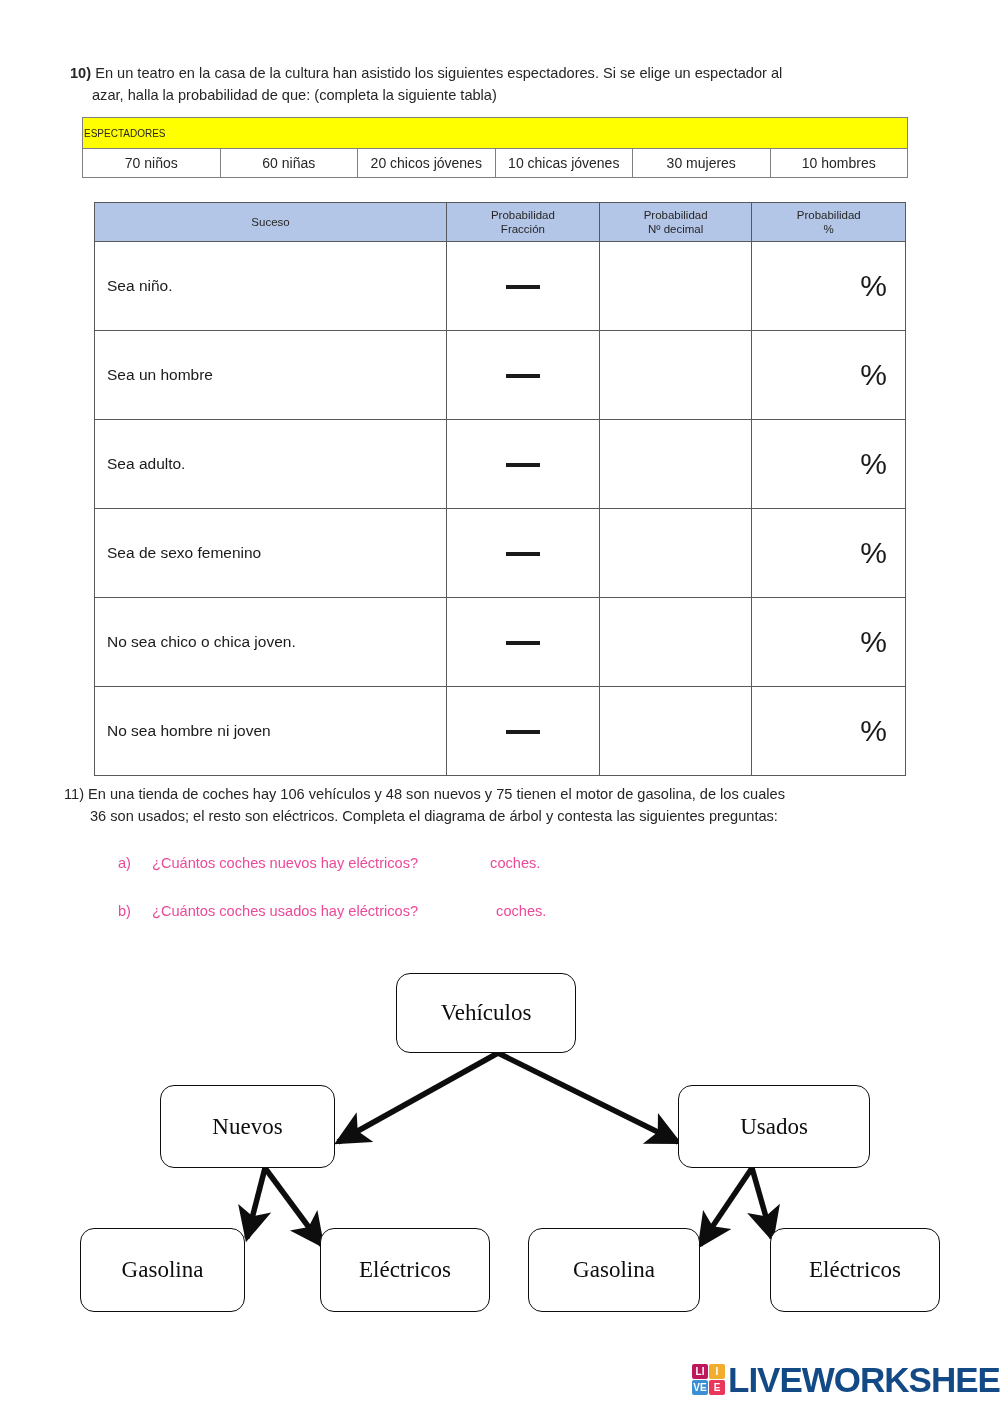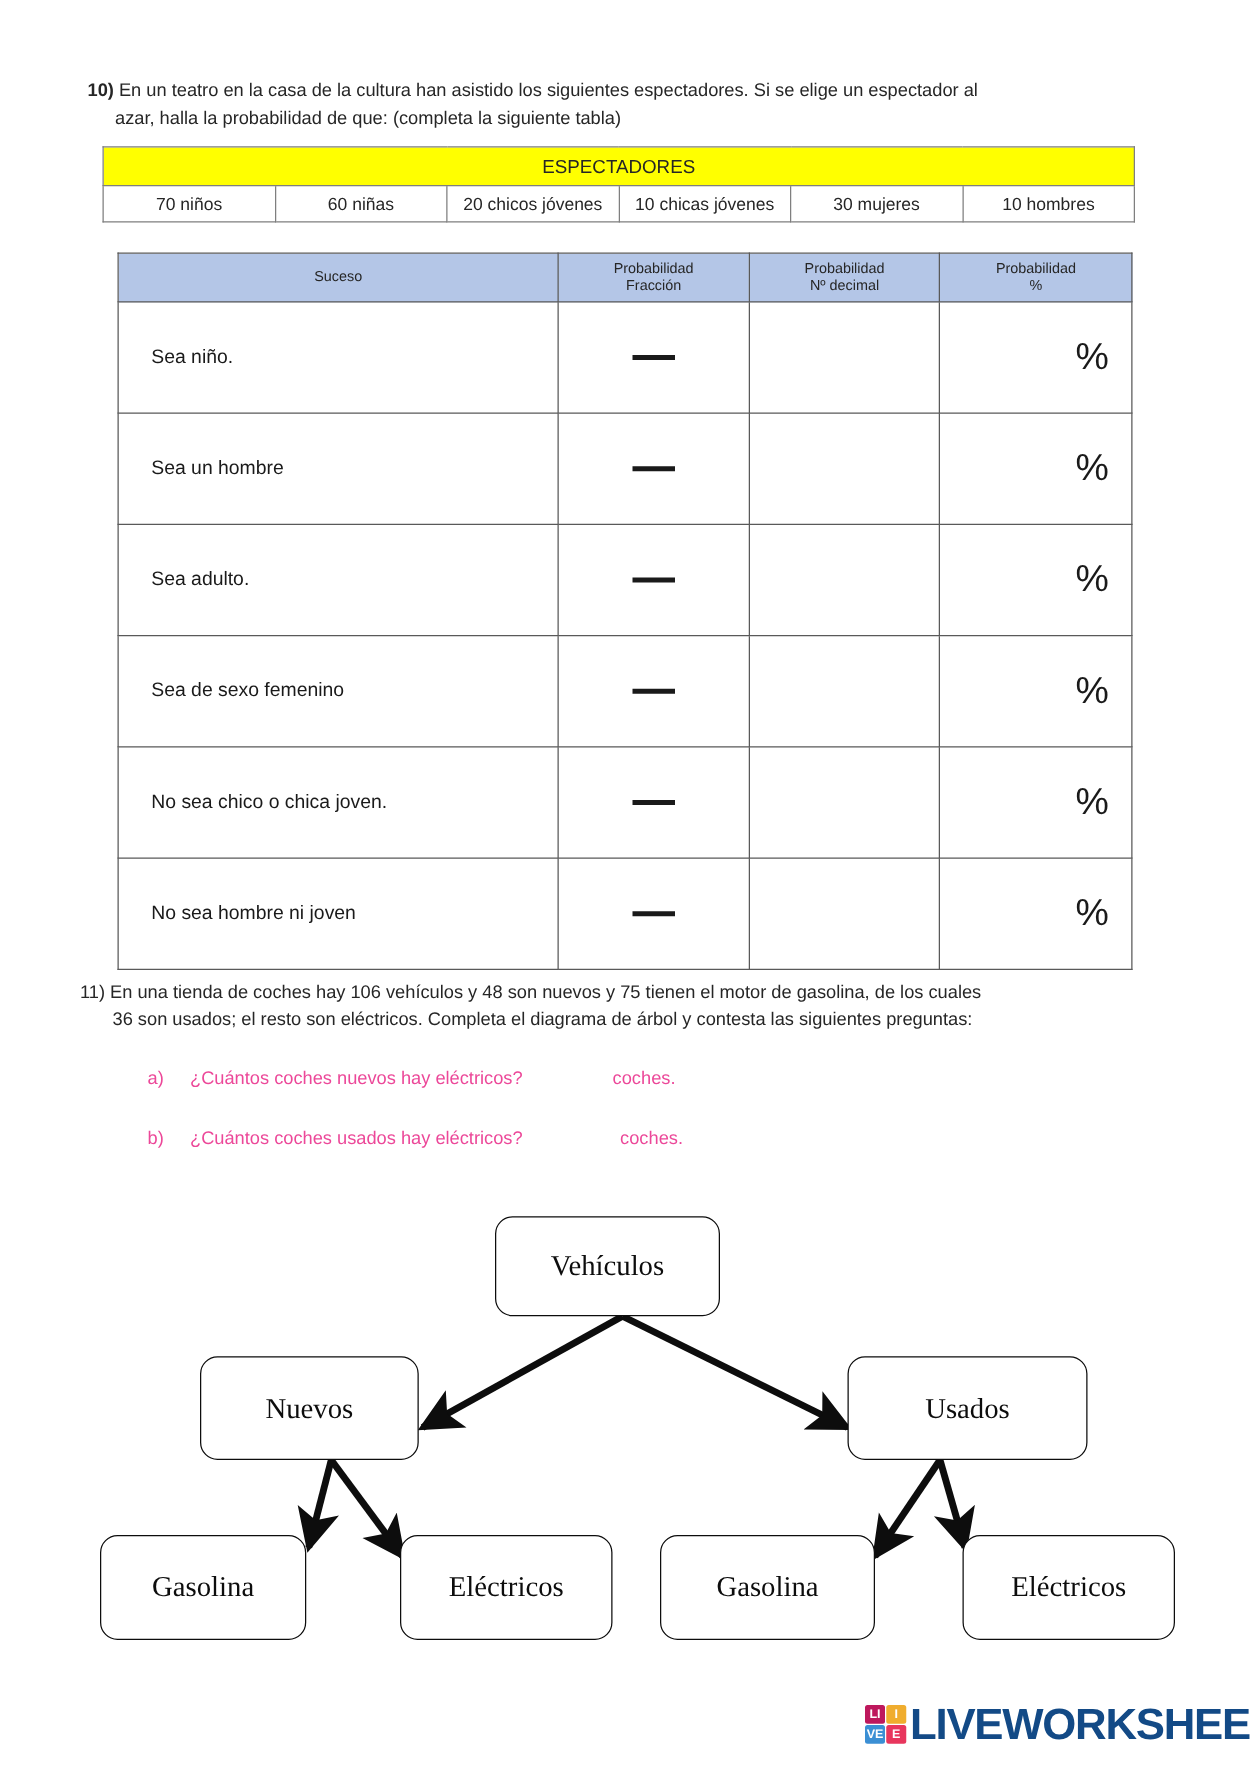--- a/index.html
+++ b/index.html
@@ -16,34 +16,34 @@
 
   
   .q10-block{position:absolute;left:70px;top:62px;width:850px;}
   .q10-line{font-size:14.6px;line-height:22px;color:#262626;}
   .q10-num{font-weight:bold;}
   .q10-l2{padding-left:22px;}
 
   
   .spec-table{position:absolute;left:82px;top:117px;width:826px;
     border-collapse:collapse;table-layout:fixed;}
-  .spec-title{background:#ffff00;text-align:center;font-size:15px;
+  .spec-title{background:#ffff00;text-align:left;font-size:10px;
     color:#262626;height:28px;border:1px solid #7f7f7f;}
   .spec-cell{border:1px solid #7f7f7f;text-align:center;font-size:14px;
     color:#262626;height:26px;background:#ffffff;}
 
   
   .prob-table{position:absolute;left:94px;top:202px;width:812px;
     border-collapse:collapse;table-layout:fixed;}
   .prob-table th{background:#b4c6e7;border:1px solid #595959;
     font-weight:normal;font-size:11.5px;line-height:14px;color:#262626;
     height:34px;text-align:center;padding:2px 0;}
   .prob-table td{border:1px solid #595959;background:#ffffff;height:86px;
     vertical-align:middle;}
-  .cell-suceso{padding-left:26px;font-size:15.5px;color:#1a1a1a;}
+  .cell-suceso{padding-left:12px;font-size:15.5px;color:#1a1a1a;}
   .cell-frac{text-align:center;}
   .frac-bar{display:inline-block;width:34px;height:4px;background:#1a1a1a;
     vertical-align:middle;}
   .cell-dec{}
   .cell-pct{text-align:right;padding-right:18px;font-size:30px;
     color:#1a1a1a;line-height:1;}
 
   
   .q11-block{position:absolute;left:64px;top:783px;width:860px;}
   .q11-line{font-size:14.6px;line-height:22px;color:#262626;}

